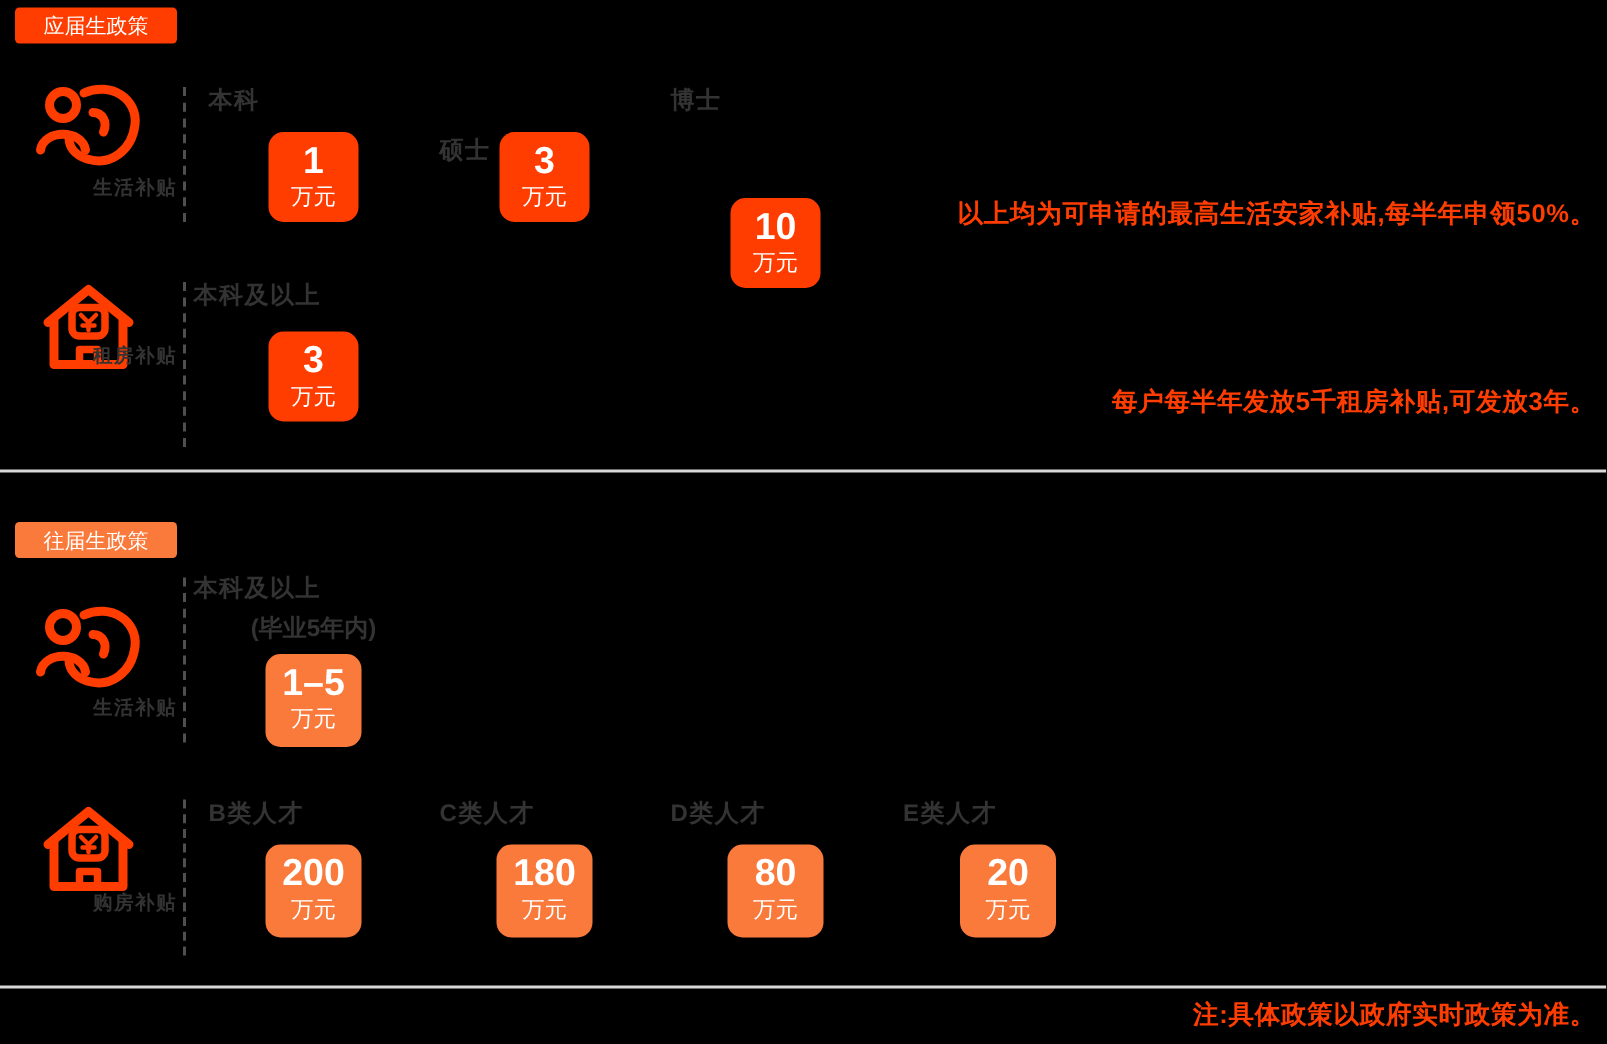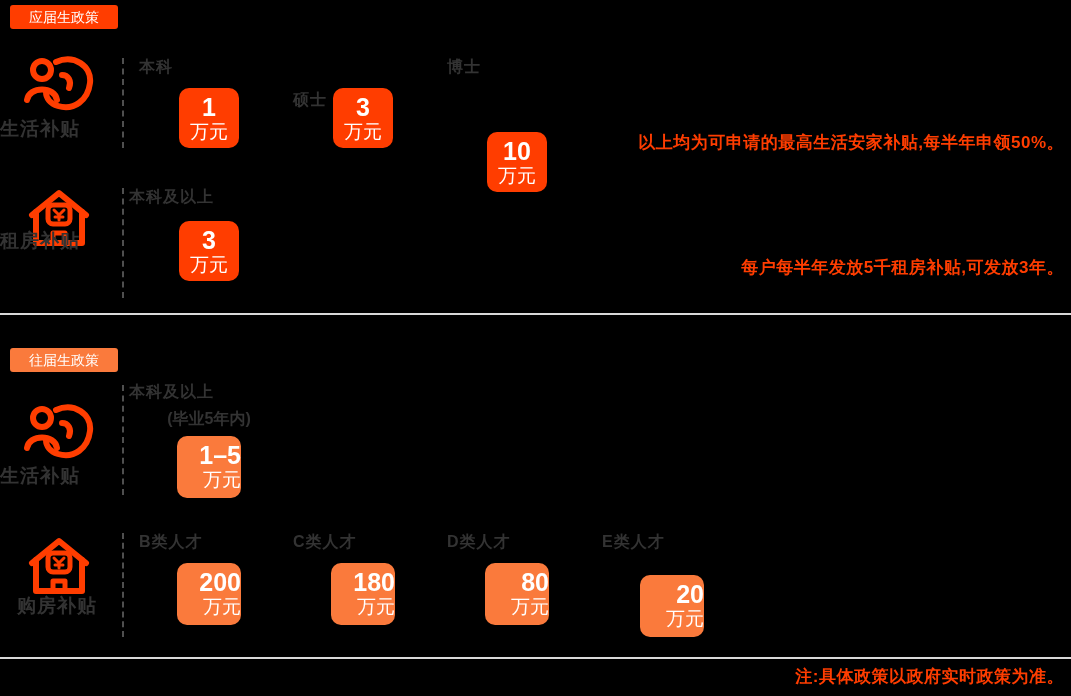--- a/index.html
+++ b/index.html
@@ -22,23 +22,23 @@
     color: #fff;
     font-size: 14px;
     border-radius: 3px;
   }
   .badge.red { background: var(--accent_red); top: 5px; }
   .badge.orange { background: var(--accent_orange); top: 348px; }
   .rowlabel {
     position: absolute;
     left: 0;
     width: 118px;
-    text-align: left;
+    text-align: right;
     color: var(--heading);
-    font-size: 19px;
+    font-size: 13px;
     font-weight: 600;
     letter-spacing: 1px;
   }
   .dash {
     position: absolute;
     width: 0;
     border-left: 2px dashed #4f4f4f;
   }
   .colhead {
     position: absolute;
@@ -60,24 +60,24 @@
   .vbox {
     position: absolute;
     width: 60px;
     height: 60px;
     border-radius: 10px;
     text-align: center;
     color: #fff;
     padding-top: 5px;
   }
   .vbox.red { background: var(--accent_red); }
-  .vbox.orange { background: var(--accent_orange); text-align: right; }
+  .vbox.orange { background: var(--accent_orange); }
   .vbox.wide { width: 64px; height: 62px; }
   .vnum { font-size: 25px; font-weight: 700; line-height: 29px; }
-  .vunit { font-size: 19px; line-height: 20px; }
+  .vunit { font-size: 15px; line-height: 20px; }
   .policy-note {
     position: absolute;
     right: 7px;
     color: var(--accent_red);
     font-size: 17px;
     font-weight: 700;
     letter-spacing: 0.5px;
   }
   .divider {
     position: absolute;
@@ -181,21 +181,21 @@
     <div class="vunit">万元</div>
   </div>
   <div class="vbox orange wide" style="left:331px; top:563px;">
     <div class="vnum">180</div>
     <div class="vunit">万元</div>
   </div>
   <div class="vbox orange wide" style="left:485px; top:563px;">
     <div class="vnum">80</div>
     <div class="vunit">万元</div>
   </div>
-  <div class="vbox orange wide" style="left:640px; top:575px;">
+  <div class="vbox orange wide" style="left:640px; top:563px;">
     <div class="vnum">20</div>
     <div class="vunit">万元</div>
   </div>
 
   <div class="divider" style="top:657px;"></div>
   <div class="policy-note" style="top:665px;">注:具体政策以政府实时政策为准。</div>
 
 </div>
 
 </body></html>

